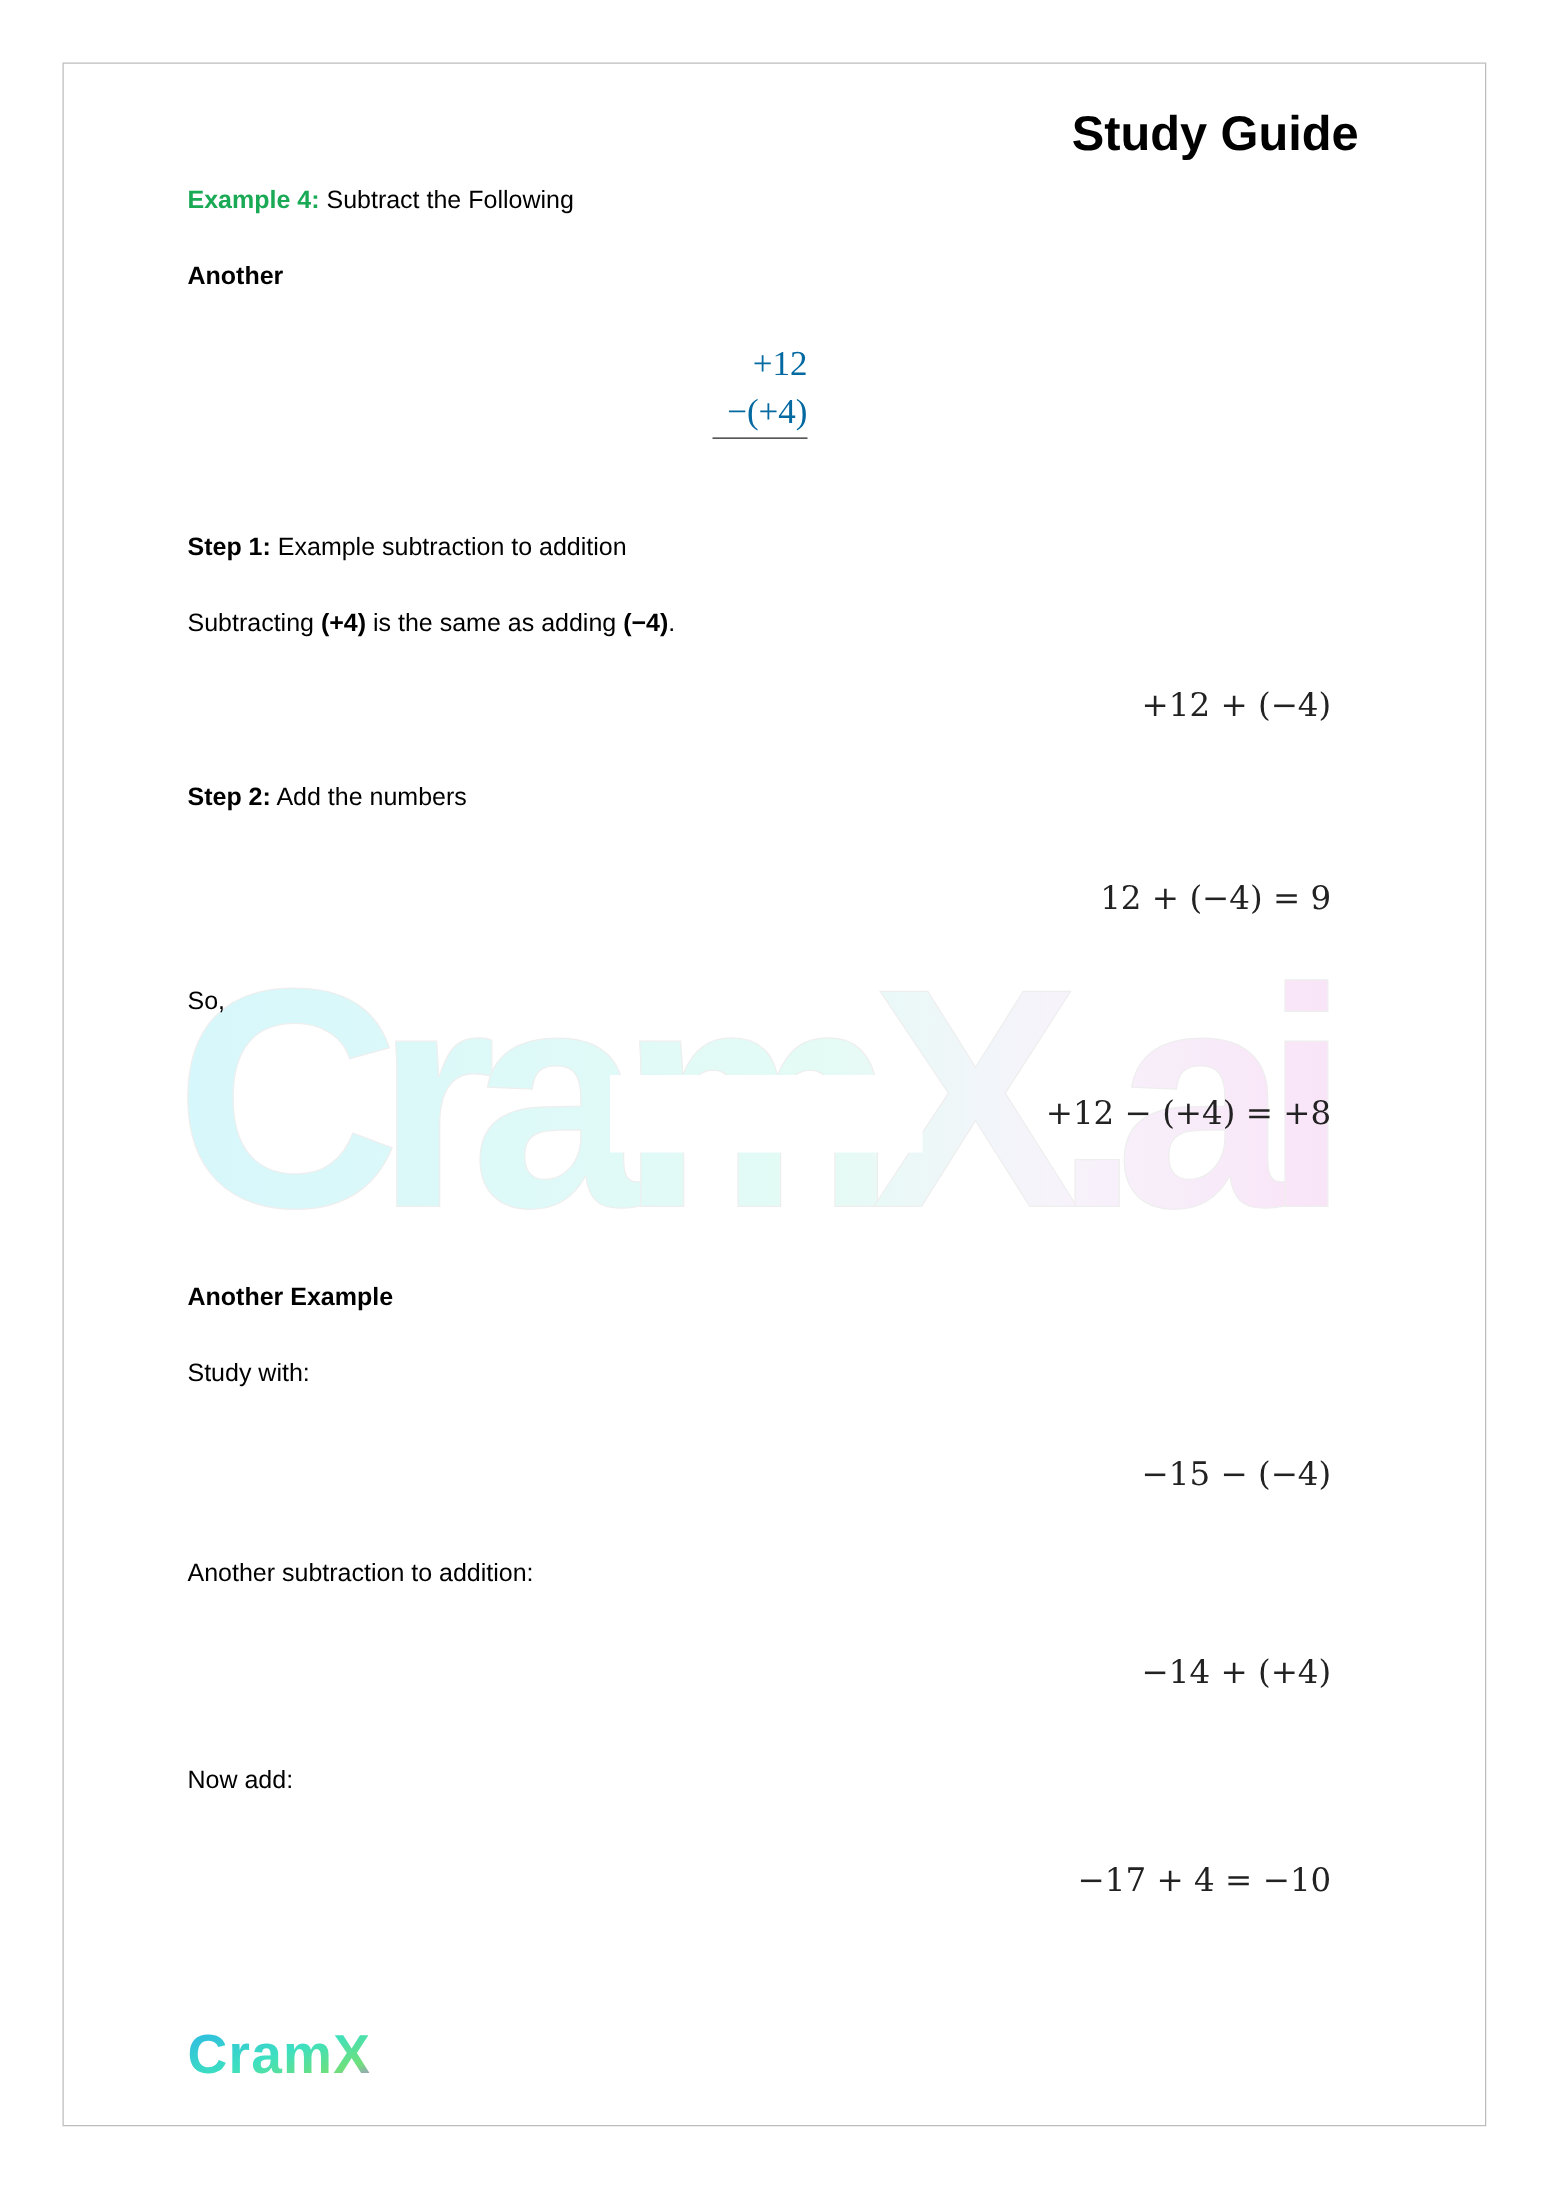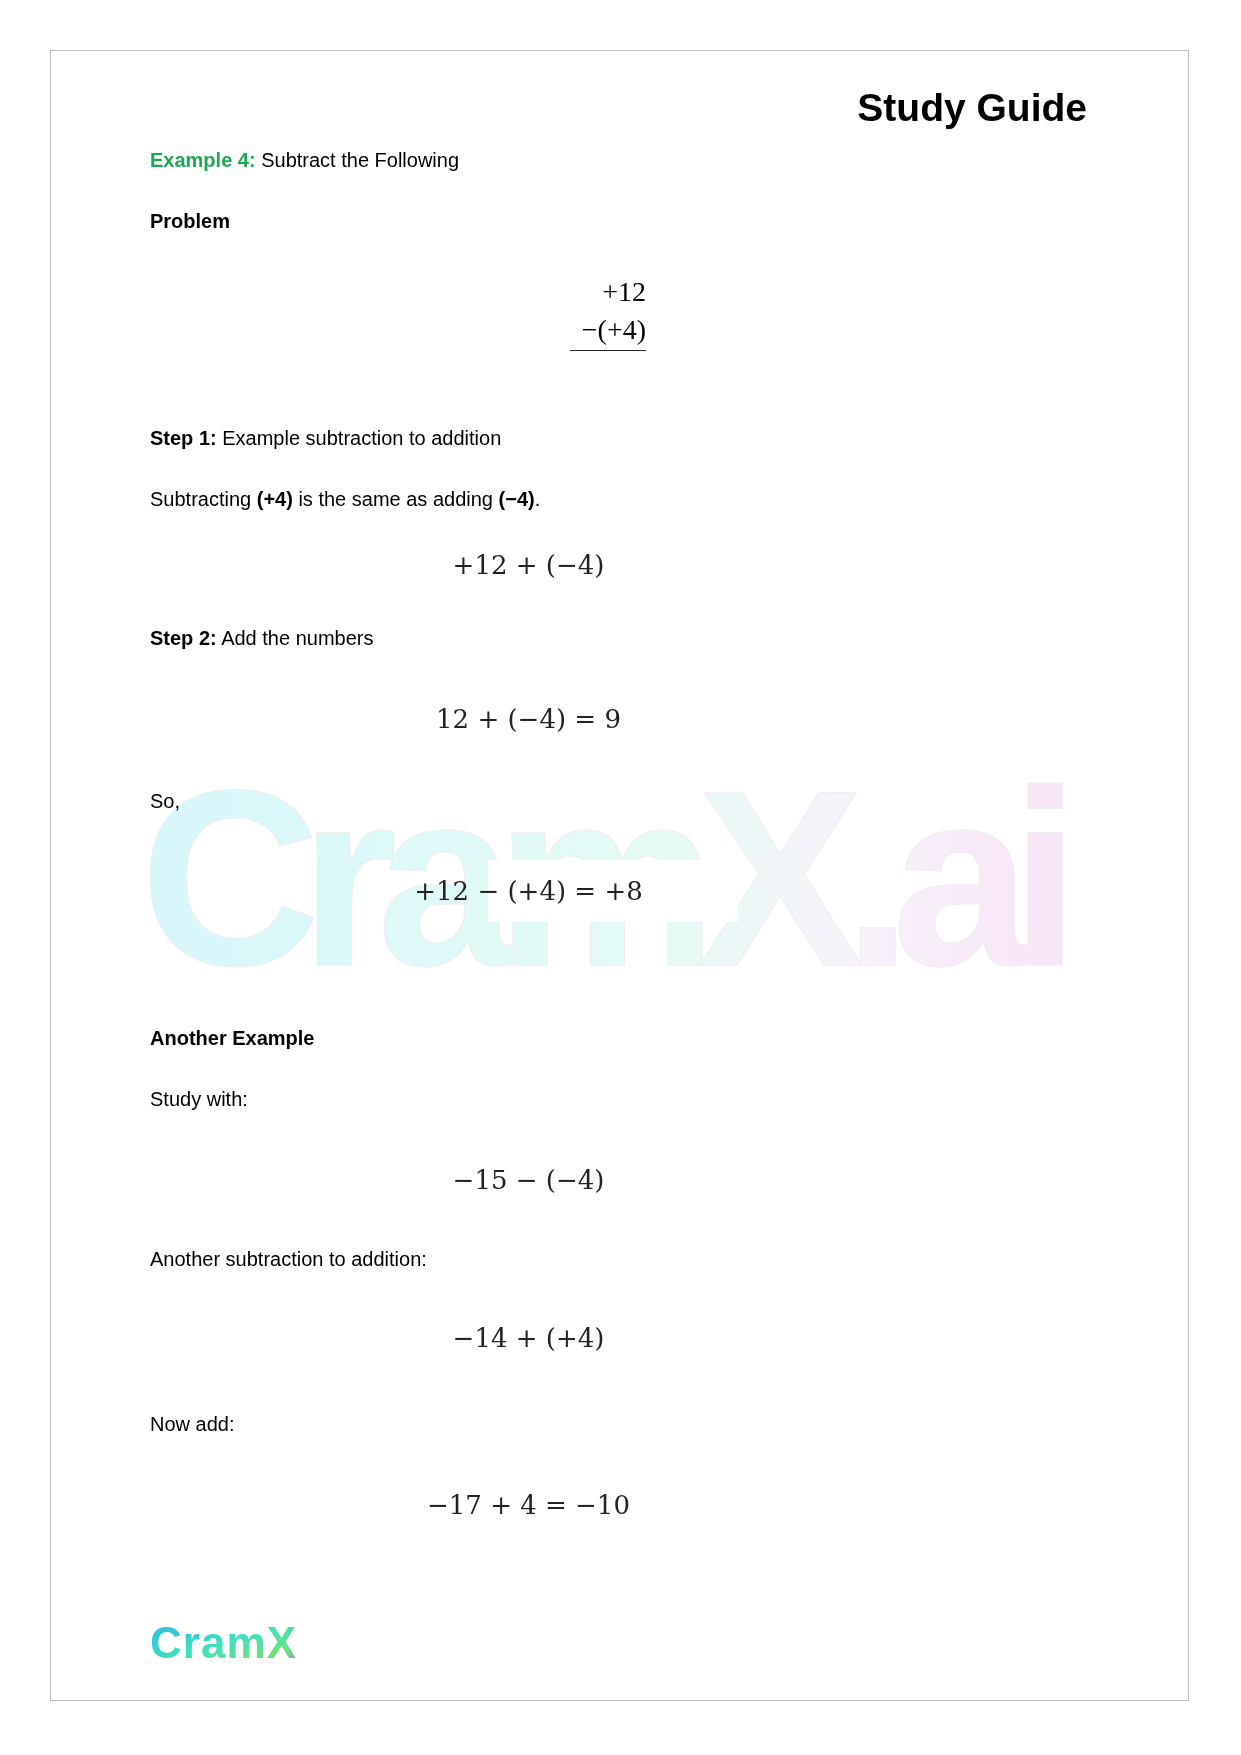--- a/index.html
+++ b/index.html
@@ -6,23 +6,23 @@
     body { width: 1241px; height: 1755px; position: relative; overflow: hidden;
            font-family: "Liberation Sans", sans-serif; color: #000; }
     .page-frame { position: absolute; left: 50px; top: 50px; width: 1139px; height: 1651px;
                   border: 1.5px solid #bdbdbd; box-sizing: border-box; }
     .title { position: absolute; right: 154px; top: 86px; font-size: 39px; font-weight: bold; }
     .txt { position: absolute; left: 150px; font-size: 20px; white-space: nowrap; }
     .bold { font-weight: bold; }
     .green { color: #1aaa55; font-weight: bold; text-align: center; }
     .math { position: absolute; font-family: "DejaVu Serif", "Liberation Serif", serif;
             font-size: 26px; white-space: nowrap; color: #222; }
-    .math-center { left: 4px; width: 1049px; text-align: center; }
+    .math-center { left: 16px; width: 1049px; text-align: right; }
     .stack { position: absolute; left: 570px; top: 276px; width: 76px; font-family: "Liberation Serif", serif;
-             font-size: 28px; color: #000000; }
+             font-size: 28px; color: #0369a1; }
     .stack .r1 { text-align: right; }
     .stack .r2 { text-align: right; border-bottom: 1.5px solid #222; padding-bottom: 4px; margin-top: 6px; }
     .watermark { position: absolute; left: 148px; top: 760px; width: 950px; height: 240px; pointer-events: none; }
     .wm-box { position: absolute; left: 488px; top: 860px; width: 250px; height: 62px; background: #fff; }
     .logo { position: absolute; left: 150px; top: 1618px; }
   </style>
 </head>
 <body>
 
 <div class="page-frame"></div>
@@ -36,21 +36,21 @@
       <stop offset="1" stop-color="#f9e3f7"></stop>
     </linearGradient>
   </defs>
   <text x="-8" y="205" font-family="Liberation Sans, sans-serif" font-weight="bold" font-size="250" fill="url(#wmg)" stroke="#eeeeee" stroke-width="1" textLength="940">CramX.ai</text>
 </svg>
 
 <div class="title">Study Guide</div>
 
 <div class="txt" style="top:149px"><span class="green">Example 4:</span><span> Subtract the Following</span></div>
 
-<div class="txt bold" style="top:210px">Problem</div>
+<div class="txt bold" style="top:210px">Another</div>
 
 <div class="stack">
   <div class="r1">+12</div>
   <div class="r2">−(+4)</div>
 </div>
 
 <div class="txt" style="top:427px"><span class="bold">Step 1:</span><span> Example subtraction to addition</span></div>
 
 <div class="txt" style="top:488px"><span>Subtracting </span><span class="bold">(+4)</span><span> is the same as adding </span><span class="bold">(−4)</span><span>.</span></div>
 

